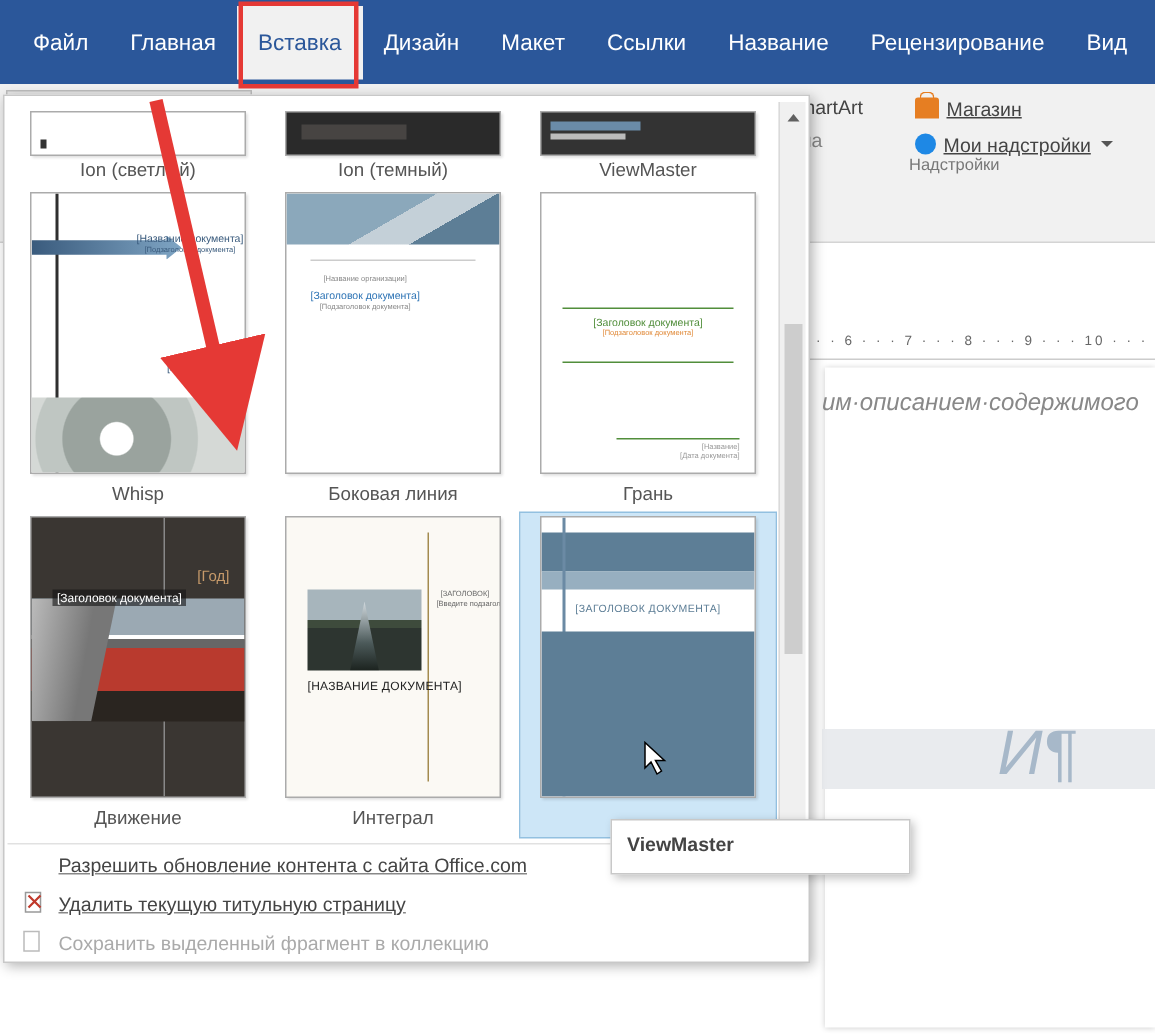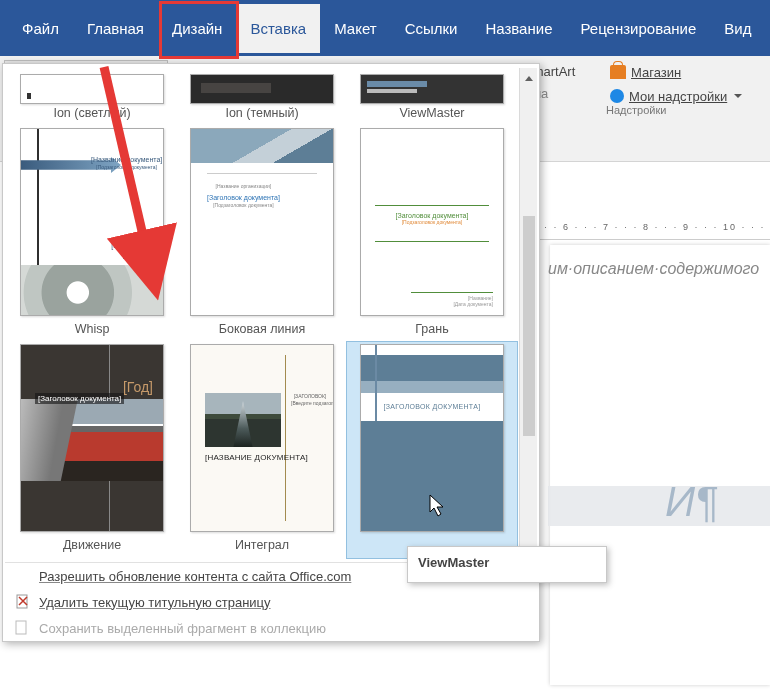--- a/index.html
+++ b/index.html
@@ -70,43 +70,43 @@
 .t-whisp .v{position:absolute;left:16px;top:0;bottom:0;width:2px;background:#2F2F2F;}
 .t-whisp .ft{position:absolute;bottom:56px;right:10px;font-size:6px;color:#3A5B7D;}
 .t-side .hdr{position:absolute;top:0;left:0;right:0;height:34px;background:linear-gradient(150deg,#8BA8BB 0 50%,#C4D0D8 50% 70%,#5D7E96 70%);}
 .t-side .tx{position:absolute;top:54px;left:16px;font-size:7px;color:#2E74B5;line-height:1.3;}
 .t-side .ln{position:absolute;top:44px;left:16px;right:16px;height:1px;background:#ccc;}
 .t-facet .mid{position:absolute;top:76px;left:14px;right:14px;padding-top:6px;border-top:1px solid #518E3B;border-bottom:1px solid #518E3B;padding-bottom:16px;}
 .t-facet .mid .t1{font-size:7px;color:#518E3B;} .t-facet .mid .t2{font-size:5px;color:#E18B3B;}
 .t-facet .ft{position:absolute;bottom:8px;right:10px;left:50px;border-top:1px solid #518E3B;font-size:5px;color:#999;text-align:right;padding-top:2px;}
 .t-motion{background:#3A3632;} .t-motion .pic{position:absolute;top:54px;left:0;right:0;height:82px;background:linear-gradient(180deg,#9BA9B3 0 30%,#fff 30% 33%,#666 33% 40%,#B93A2E 40% 75%,#2A2520 75%);}
 .t-motion .pic::after{content:'';position:absolute;left:0;top:0;width:40%;height:100%;background:linear-gradient(100deg,rgba(255,255,255,.5),transparent 60%),#777;clip-path:polygon(0 0,100% 0,70% 100%,0 100%);}
-.t-motion .yr{position:absolute;top:34px;right:10px;font-size:14px;color:#C69A6A;} 
+.t-motion .yr{position:absolute;top:34px;right:10px;font-size:10px;color:#C69A6A;} 
 .t-motion .ttl{position:absolute;top:48px;left:14px;font-size:8px;color:#fff;z-index:2;background:rgba(20,20,20,.6);padding:1px 3px;}
 .t-motion .v{position:absolute;left:88px;top:0;bottom:0;width:1px;background:#888;}
 .t-integral{background:#FBF9F4;} .t-integral .pic{position:absolute;top:48px;left:14px;width:76px;height:54px;background:linear-gradient(180deg,#A7B5BC 0 38%,#3E4B3C 38% 48%,#2D3530 48% 100%);}
 .t-integral .pic::before{content:'';position:absolute;left:26px;right:26px;top:8px;bottom:0;background:linear-gradient(180deg,#D3DBE0,#4C5A5A 60%,#1C231F);clip-path:polygon(10% 100%,50% 0,90% 100%);}
 .t-integral .v{position:absolute;left:94px;top:10px;bottom:10px;width:1px;background:#A38B4F;}
 .t-integral .tx{position:absolute;top:48px;left:100px;font-size:5px;color:#666;line-height:1.3;width:38px;}
 .t-integral .nm{position:absolute;top:108px;left:14px;font-size:8px;color:#222;letter-spacing:.2px;}
 .t-vm2 .top{position:absolute;top:10px;left:0;right:0;height:26px;background:#5D7E96;}
 .t-vm2 .top2{position:absolute;top:36px;left:0;right:0;height:12px;background:#97AFC0;}
 .t-vm2 .fill{position:absolute;top:76px;left:0;right:0;bottom:0;background:#5D7E96;}
 .t-vm2 .v{position:absolute;left:14px;top:0;bottom:0;width:2px;background:#6B8AA4;}
 .t-vm2 .lbl{position:absolute;top:58px;width:100%;text-align:center;font-size:7px;color:#5D7E96;letter-spacing:.3px;}
 .thumb .sm{font-size:7px;color:#3A5B7D;line-height:1.2;}
 </style>
 </head>
 <body>
 
 <div class="ribbon-tabs">
   <div class="ribbon-tab">Файл</div>
   <div class="ribbon-tab">Главная</div>
+  <div class="ribbon-tab active">Вставка</div>
   <div class="ribbon-tab">Дизайн</div>
-  <div class="ribbon-tab active">Вставка</div>
   <div class="ribbon-tab">Макет</div>
   <div class="ribbon-tab">Ссылки</div>
   <div class="ribbon-tab">Название</div>
   <div class="ribbon-tab">Рецензирование</div>
   <div class="ribbon-tab">Вид</div>
 </div>
 <div class="tab-highlight"></div>
 
 <div class="ribbon-body">
   <div class="cover-btn">

